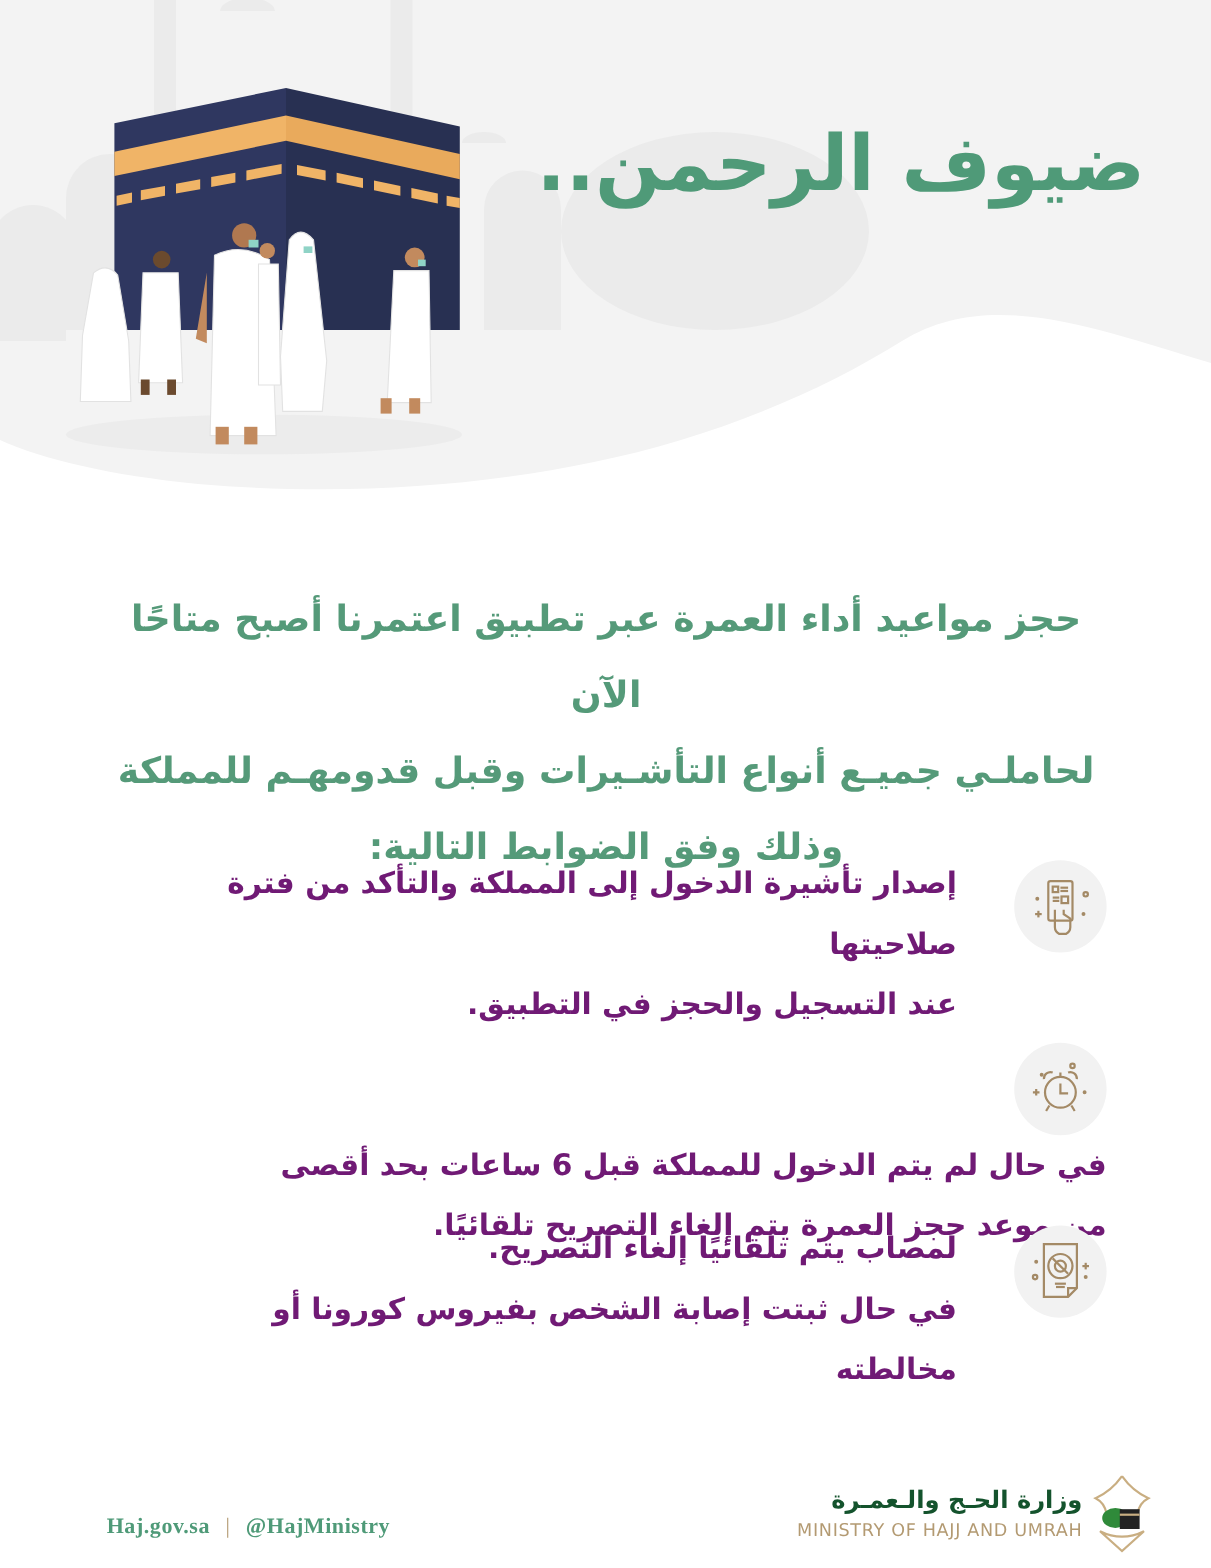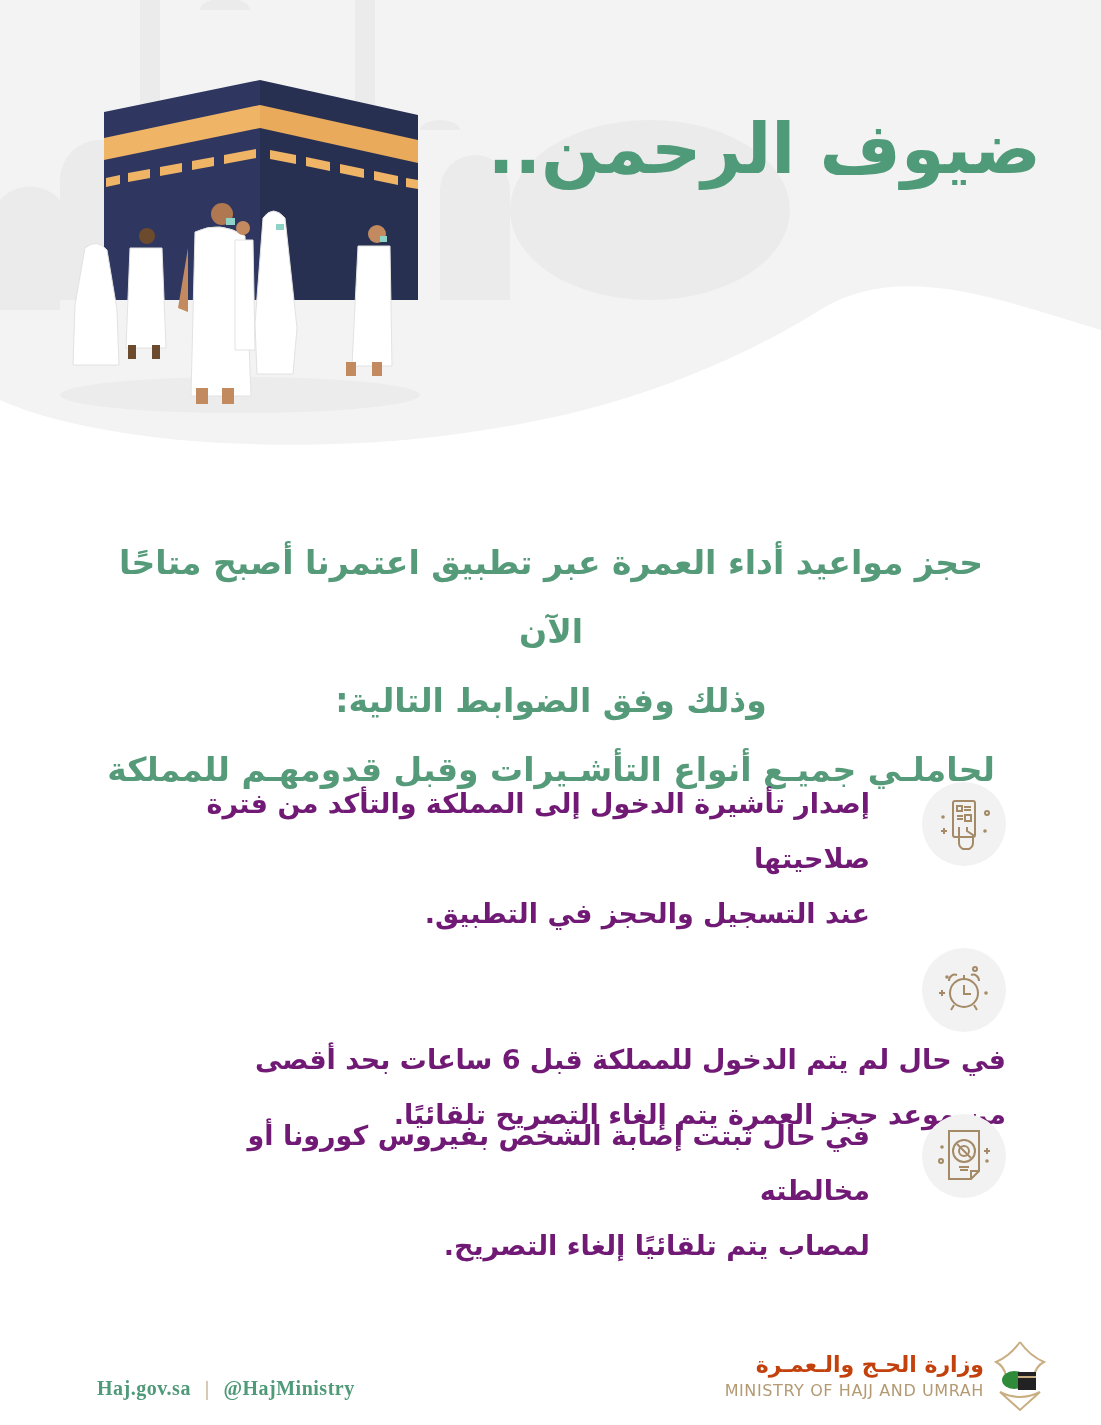--- a/index.html
+++ b/index.html
@@ -7,21 +7,21 @@
   .hero{position:absolute;left:0;top:0;width:1101px;height:460px;}
   .title{position:absolute;right:60px;top:108px;font-size:70px;font-weight:bold;color:#4f9a78;direction:rtl;letter-spacing:0;white-space:nowrap;margin-left:46px;}
   .intro{position:absolute;right:100px;top:528px;width:900px;direction:rtl;text-align:center;color:#559a79;font-size:33px;font-weight:bold;line-height:69px;}
   .rule{position:absolute;right:95px;width:800px;direction:rtl;display:flex;align-items:flex-start;}
   .rule .icon-wrap{width:84px;height:84px;border-radius:50%;background:#f2f2f2;flex:0 0 84px;margin-left:52px;margin-top:6px;display:flex;align-items:center;justify-content:center;}
   .rule .txt{color:#701a75;font-size:27px;font-weight:bold;line-height:55px;text-align:right;direction:rtl;flex:1;}
   .footer-links{position:absolute;left:65px;top:1377px;font-family:Liberation Serif, serif;font-size:20px;font-weight:bold;color:#4f9a78;letter-spacing:0.5px;white-space:nowrap;margin-left:32px;}
   .footer-links .sep{color:#b39a72;margin:0 14px;font-weight:normal;}
   .logo{position:absolute;right:55px;top:1340px;display:flex;align-items:center;}
   .logo-text{direction:rtl;text-align:right;margin-right:10px;}
-  .logo-ar{font-size:22px;color:#c2410c;font-weight:bold;}
+  .logo-ar{font-size:22px;color:#14532d;font-weight:bold;}
   .logo-en{font-size:16px;color:#b39a72;letter-spacing:0.6px;direction:ltr;margin-top:4px;}
 </style>
 </head>
 <body>
 
 <div class="hero">
   <svg width="1101" height="460" viewBox="0 0 1101 460" xmlns="http://www.w3.org/2000/svg">
 
     <path d="M0,0 H1101 V330 C1000,300 900,260 820,310 C740,360 640,400 540,420 C420,445 300,450 180,440 C100,432 40,418 0,400 Z" fill="#f3f3f3"></path>
 
@@ -85,22 +85,22 @@
       <rect x="346" y="362" width="10" height="14" fill="#c28a5e"></rect>
       <rect x="372" y="362" width="10" height="14" fill="#c28a5e"></rect>
     </g>
   </svg>
 </div>
 
 <div class="title">ضيوف الرحمن..</div>
 
 <div class="intro">
   <div>حجز مواعيد أداء العمرة عبر تطبيق اعتمرنا أصبح متاحًا الآن</div>
+  <div>لحاملـي جميـع أنواع التأشـيرات وقبل قدومهـم للمملكة</div>
   <div>وذلك وفق الضوابط التالية:</div>
-  <div>لحاملـي جميـع أنواع التأشـيرات وقبل قدومهـم للمملكة</div>
 </div>
 
 <div class="rule" style="top:776px;">
   <div class="icon-wrap">
     <svg width="70" height="70" viewBox="0 0 70 70" fill="none" stroke="#a48a66" stroke-width="2">
       <rect x="24" y="12" width="22" height="36" rx="2"></rect>
       <rect x="28" y="17" width="5" height="5"></rect>
         <line x1="35" y1="18" x2="42" y2="18"></line>
         <line x1="35" y1="21" x2="42" y2="21"></line>
       <line x1="28" y1="27" x2="34" y2="27"></line>
@@ -154,22 +154,22 @@
       <line x1="30" y1="46" x2="40" y2="46"></line>
         <line x1="31" y1="49" x2="39" y2="49"></line>
       <circle cx="12" cy="40" r="2"></circle>
       <line x1="55" y1="30" x2="61" y2="30"></line>
         <line x1="58" y1="27" x2="58" y2="33"></line>
       <circle cx="13" cy="26" r="0.8" fill="#a48a66"></circle>
         <circle cx="58" cy="40" r="0.8" fill="#a48a66"></circle>
     </svg>
   </div>
   <div class="txt">
+    <div>لمصاب يتم تلقائيًا إلغاء التصريح.</div>
     <div>في حال ثبتت إصابة الشخص بفيروس كورونا أو مخالطته</div>
-    <div>لمصاب يتم تلقائيًا إلغاء التصريح.</div>
   </div>
 </div>
 
 <div class="footer-links">
   <span>Haj.gov.sa</span><span class="sep">|</span><span>@HajMinistry</span>
 </div>
 
 <div class="logo">
   <div class="logo-text">
     <div class="logo-ar">وزارة الحـج والـعمـرة</div>

